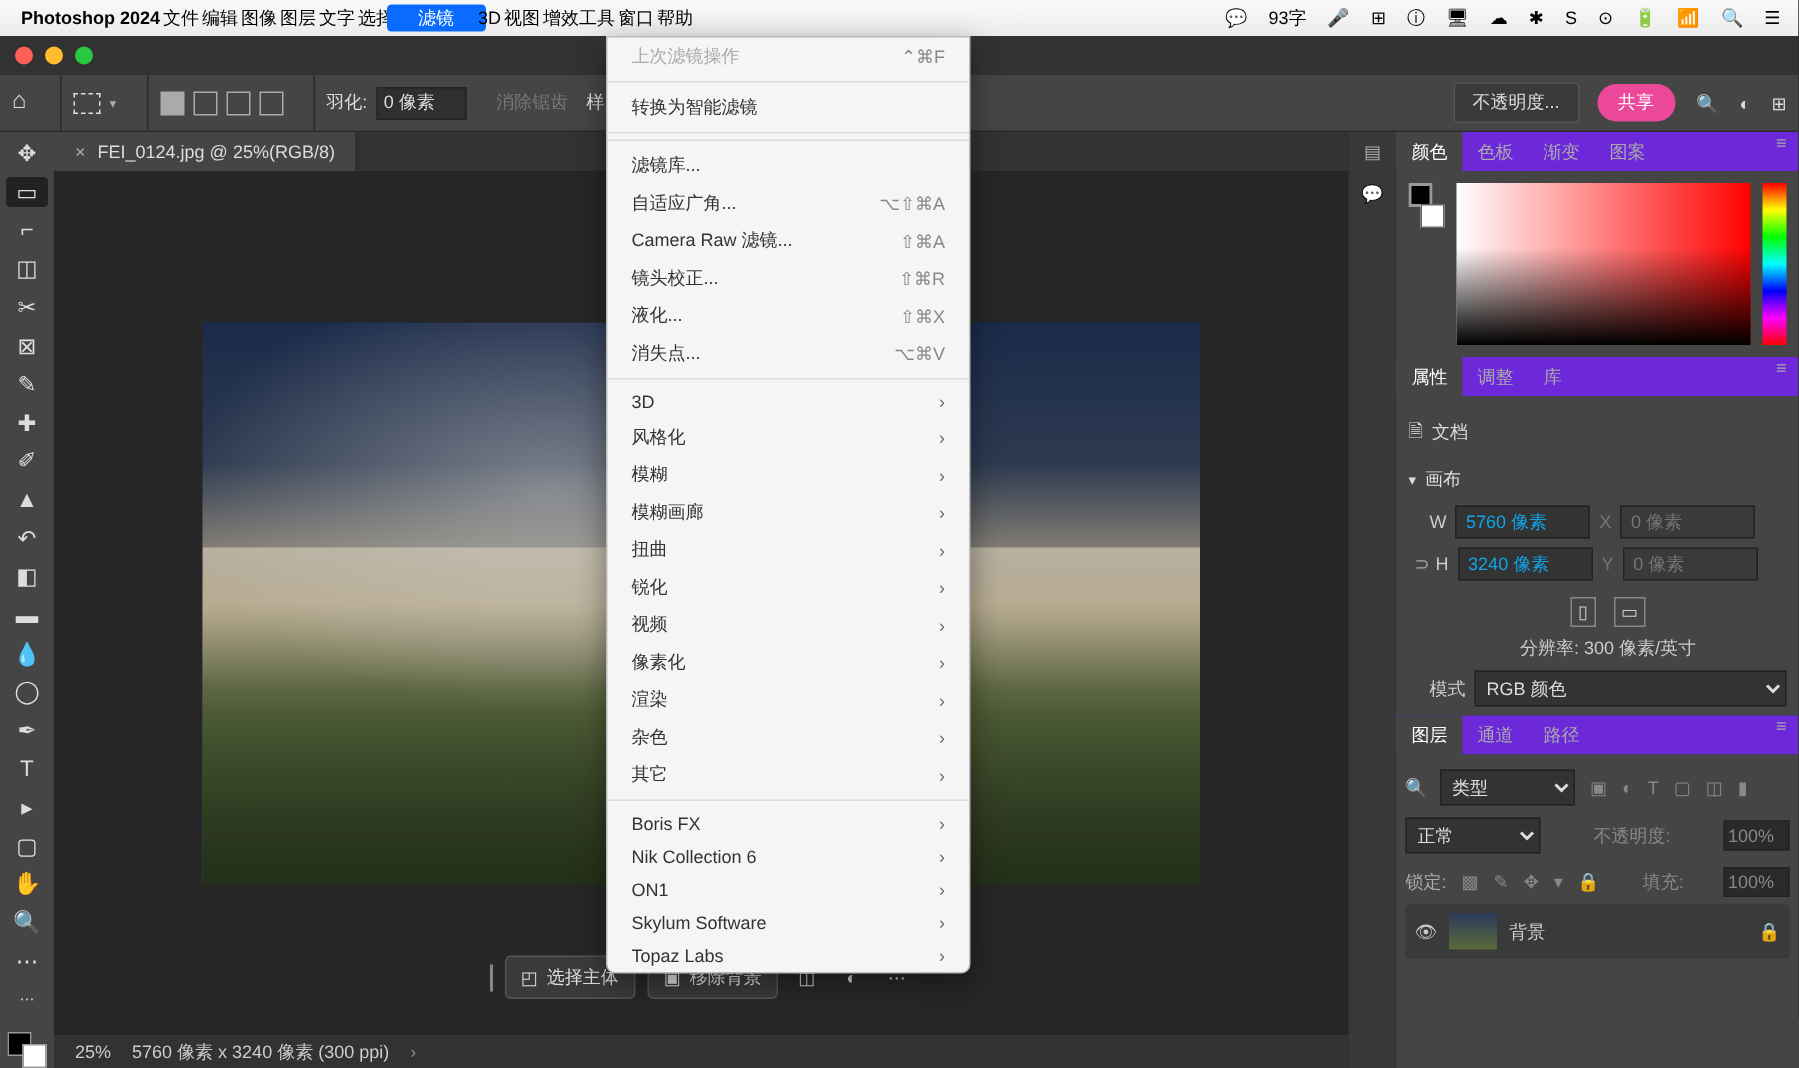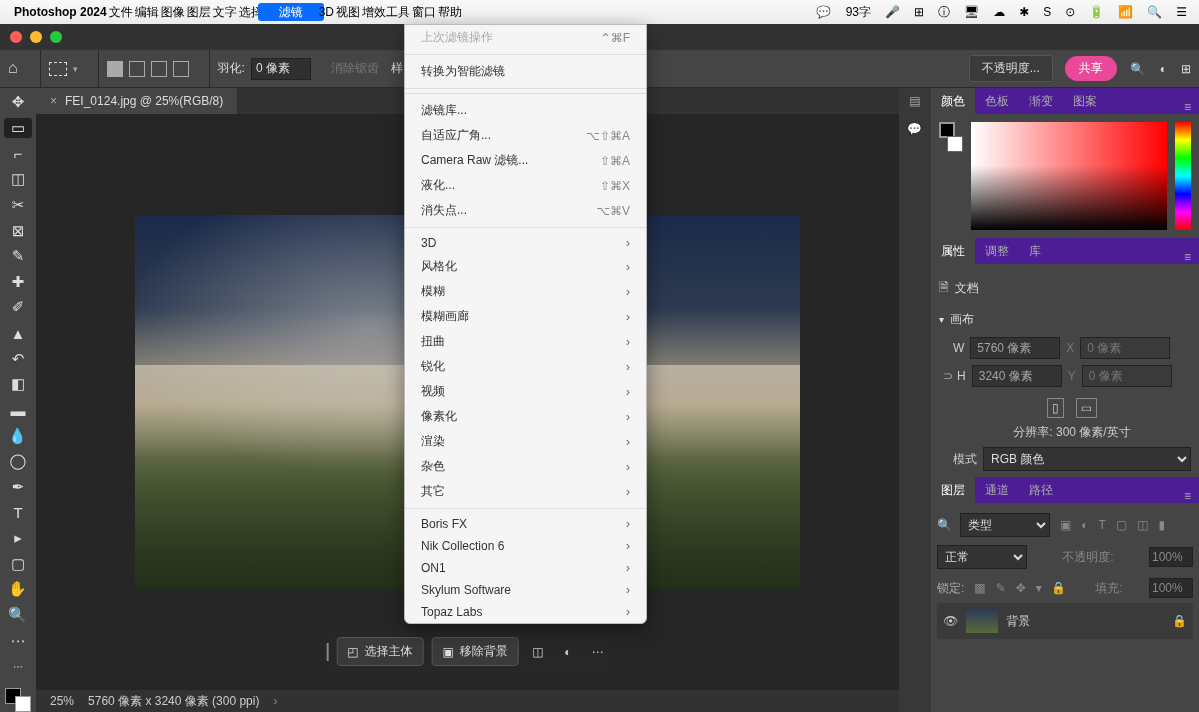--- a/index.html
+++ b/index.html
@@ -35,35 +35,35 @@
 .tab .x{margin-right:8px;color:#aaa}
 .canvas{flex:1;position:relative;background:#262626;display:flex;align-items:center;justify-content:center}
 .photo{width:665px;height:375px;background:linear-gradient(to bottom,#1a2a4a 0%,#2d3a50 25%,#b8a88a 50%,#6a7a4a 70%,#3a4a2a 100%);position:relative;overflow:hidden}
 .photo::before{content:"";position:absolute;inset:0;background:radial-gradient(ellipse at 35% 30%,rgba(200,200,200,0.5),transparent 40%),linear-gradient(to top,rgba(30,40,20,0.8),transparent 60%)}
 .photo::after{content:"";position:absolute;top:40%;left:0;right:0;height:25%;background:linear-gradient(to bottom,rgba(220,210,190,0.6),transparent)}
 .quickbar{position:absolute;bottom:18px;left:50%;transform:translateX(-50%);display:flex;gap:8px;align-items:center;background:rgba(40,40,40,0.6);padding:6px;border-radius:6px}
 .quickbar button{background:#3a3a3a;border:1px solid #555;color:#ddd;padding:5px 10px;border-radius:4px;display:flex;align-items:center;gap:6px}
 .quickbar .icon{width:22px;height:22px;display:flex;align-items:center;justify-content:center;color:#ccc}
 .statusbar{height:22px;background:#323232;display:flex;align-items:center;padding:0 14px;color:#ccc;gap:14px}
 .panels{width:268px;background:#383838;display:flex;flex-direction:column}
-.paneltabs{display:flex;height:26px;background:#4c1d95;align-items:flex-end}
+.paneltabs{display:flex;height:26px;background:#6d28d9;align-items:flex-start}
 .paneltabs .ptab{padding:0 10px;height:100%;display:flex;align-items:center;color:#aaa}
 .paneltabs .ptab.active{background:#454545;color:#fff}
 .paneltabs .menu{margin-left:auto;padding:0 8px;color:#aaa}
 .colorpanel{height:124px;background:#454545;display:flex;padding:8px;gap:8px}
 .colorswatch{position:relative;width:24px;height:30px}
 .colorswatch .fg{position:absolute;top:0;left:0;width:16px;height:16px;background:#000;border:2px solid #999}
 .colorswatch .bg{position:absolute;bottom:0;right:0;width:16px;height:16px;background:#fff;border:1px solid #666}
 .colorpicker{flex:1;background:linear-gradient(to right,rgba(255,255,255,0)0%,rgba(255,255,255,0)100%),linear-gradient(to top,#000 0%,transparent 60%),linear-gradient(to left,#f00,#fff);position:relative}
 .huebar{width:16px;background:linear-gradient(#f00,#ff0,#0f0,#0ff,#00f,#f0f,#f00)}
 .panelbody{background:#454545;padding:8px;flex:1}
 .propsection{display:flex;align-items:center;gap:6px;padding:6px 0;color:#ddd}
 .propsection .chev{font-size:10px}
 .proprow{display:flex;align-items:center;gap:6px;padding:3px 0 3px 14px;color:#ccc}
-.proprow input{width:90px;background:#333;border:1px solid #222;color:#a3a3a3;padding:3px 6px}
+.proprow input{width:90px;background:#333;border:1px solid #222;color:#0ea5e9;padding:3px 6px}
 .proprow .dim{color:#777}
 .proprow select{flex:1;background:#333;border:1px solid #222;color:#ddd;padding:3px}
 .layerbody{background:#454545;padding:6px}
 .layerrow{display:flex;align-items:center;gap:8px;padding:6px;background:#3a3a3a;border-radius:3px}
 .layerrow .thumb{width:32px;height:24px;background:linear-gradient(#2a3a5a,#5a6a3a)}
 .layerctrls{display:flex;align-items:center;gap:8px;padding:4px 0}
 .layerctrls select{background:#333;border:1px solid #222;color:#ddd;padding:3px;width:90px}
 .layerctrls .opac{color:#888;flex:1;text-align:center}
 .layerctrls input{width:44px;background:#2a2a2a;border:1px solid #222;color:#888;padding:2px}
 .iconrow{display:flex;gap:10px;padding:4px 2px;color:#888;font-size:13px;align-items:center}
@@ -342,20 +342,24 @@
     </div>
   <div class="item">
       <span>自适应广角...</span>
       <span class="sc">⌥⇧⌘A</span>
     </div>
   <div class="item">
       <span>Camera Raw 滤镜...</span>
       <span class="sc">⇧⌘A</span>
     </div>
   <div class="item">
+      <span>镜头校正...</span>
+      <span class="sc">⇧⌘R</span>
+    </div>
+  <div class="item">
       <span>液化...</span>
       <span class="sc">⇧⌘X</span>
     </div>
   <div class="item">
       <span>消失点...</span>
       <span class="sc">⌥⌘V</span>
     </div>
   <hr>
   <div class="item">
       <span>3D</span>

